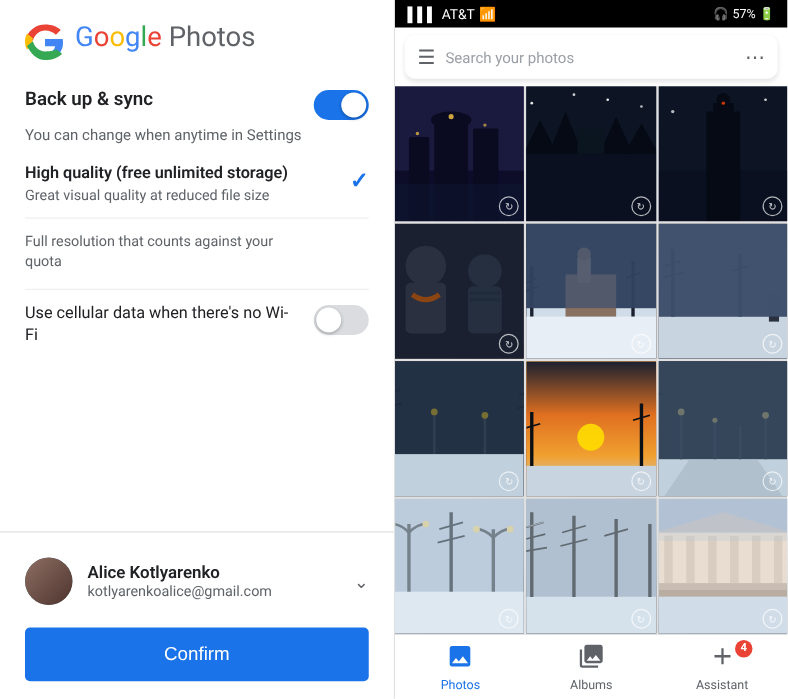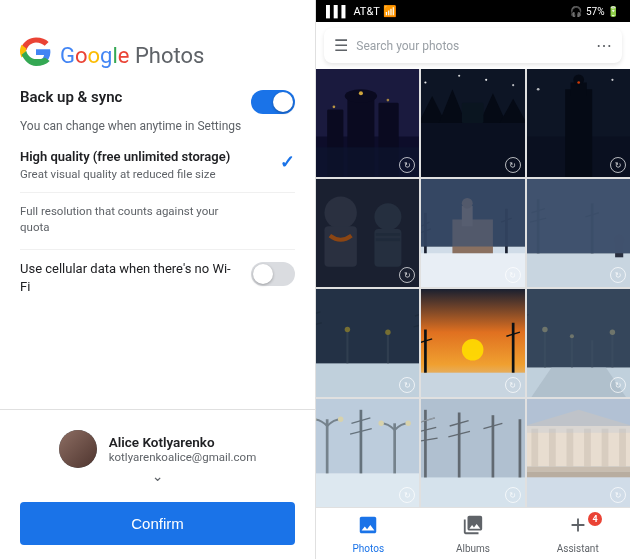--- a/index.html
+++ b/index.html
@@ -16,23 +16,23 @@
     .left-panel {
       width: 315px;
       height: 559px;
       background: #fff;
       display: flex;
       flex-direction: column;
       position: relative;
     }
 
     .logo-area {
-      padding: 36px 20px 10px 20px;
-      display: flex;
-      align-items: flex-end;
+      padding: 18px 20px 10px 20px;
+      display: flex;
+      align-items: flex-start;
       gap: 8px;
     }
     .google-g {
       width: 32px;
       height: 32px;
     }
     .logo-text {
       font-size: 22px;
       font-weight: 400;
       color: #5f6368;
@@ -160,21 +160,20 @@
       background: #e0e0e0;
       margin: 0 0 12px 0;
     }
 
     .account-row {
       display: flex;
       align-items: center;
       padding: 8px 20px;
       justify-content: space-between;
       cursor: pointer;
-      flex-direction: column;
     }
     .account-left {
       display: flex;
       align-items: center;
       gap: 12px;
     }
     .avatar {
       width: 38px;
       height: 38px;
       border-radius: 50%;

